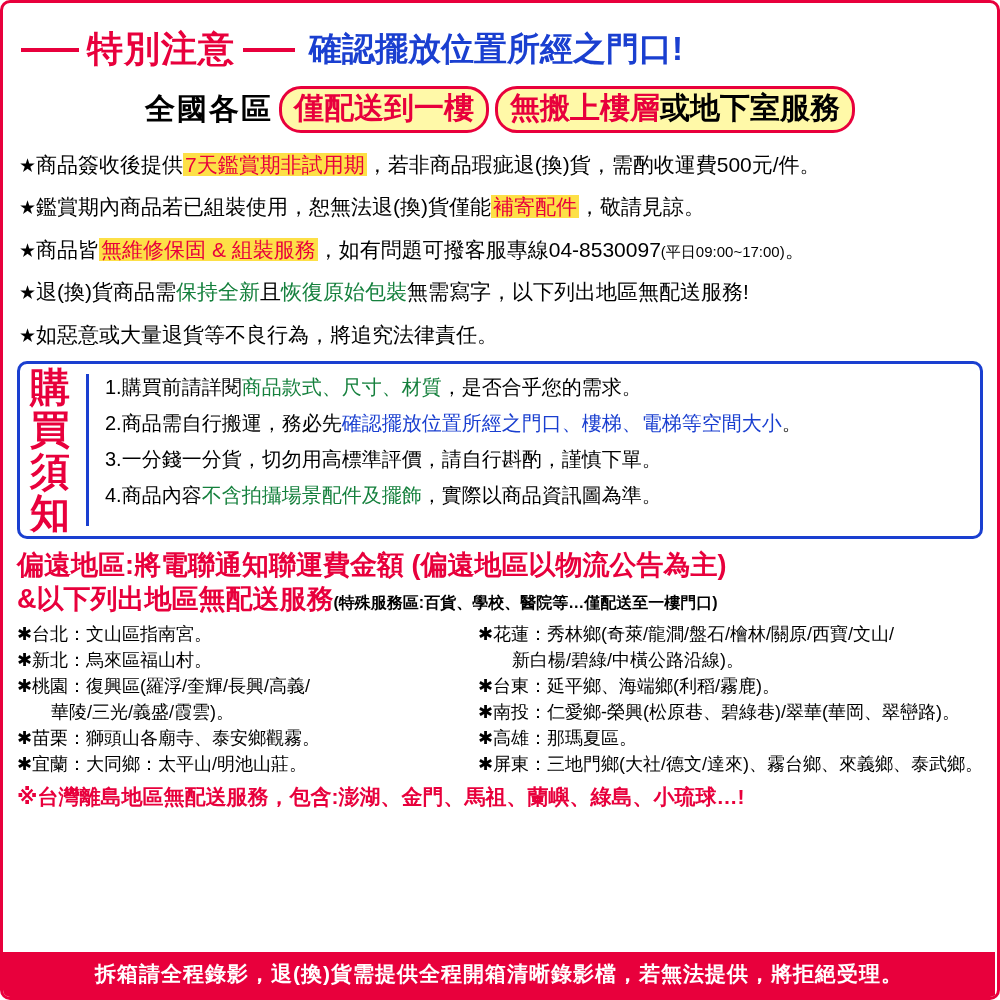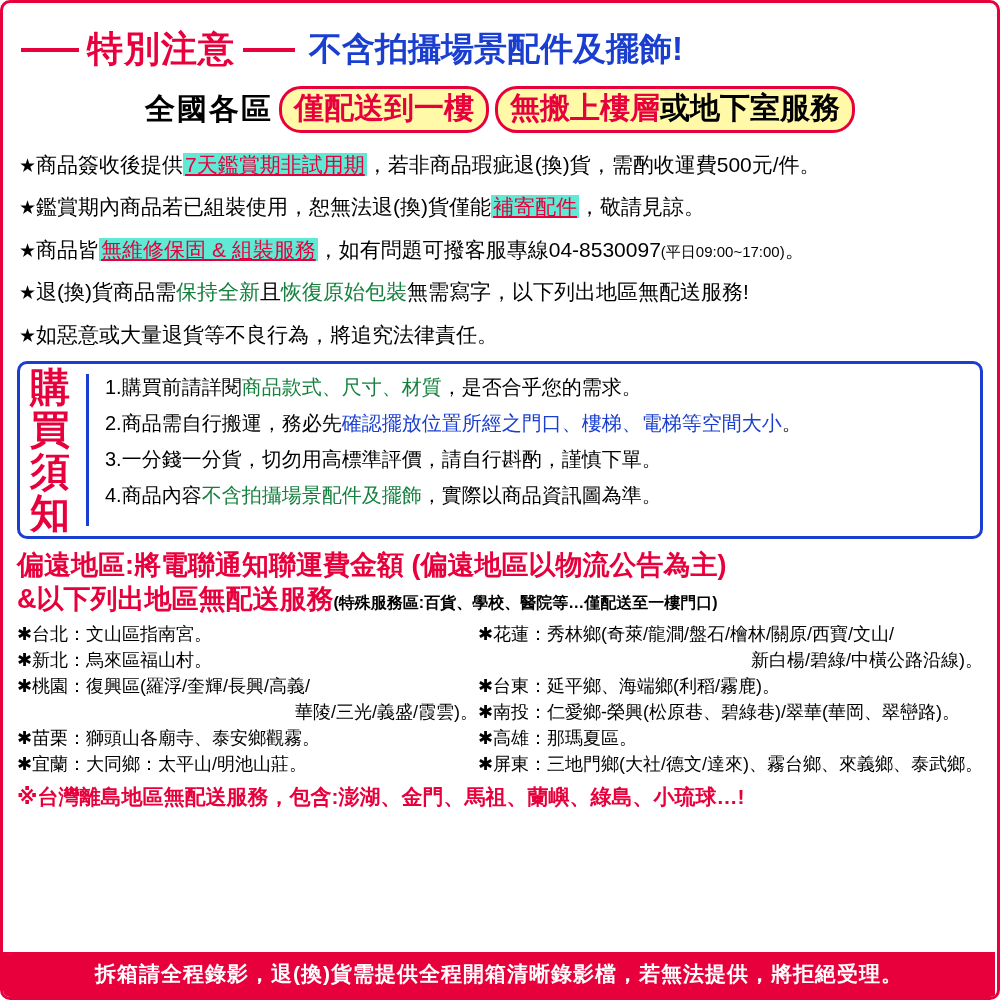--- a/index.html
+++ b/index.html
@@ -85,24 +85,23 @@
     margin: 16px 16px 6px 16px;
   }
   .bullet {
     font-size: 21px;
     line-height: 1.55;
     margin-bottom: 10px;
     white-space: nowrap;
   }
   .star { color: #000; font-size: 19px; }
   .hl-yellow {
-    background: #5eead4;
+    background: #fde047;
     color: #000;
     padding: 0 2px;
-    text-decoration: underline;
   }
   .hl-yellow.red { color: #e8003c; }
   .red { color: #15803d; }
   .small { font-size: 15px; }
 
   
   .notice {
     margin: 6px 14px 0 14px;
     border: 3px solid #1a3fd0;
     border-radius: 10px;
@@ -168,21 +167,21 @@
     margin-top: 4px;
   }
   .col {
     flex: 1 1 50%;
   }
   .col .row {
     font-size: 18px;
     line-height: 1.45;
     white-space: nowrap;
   }
-  .col .row.indent { padding-left: 34px; text-align: right; }
+  .col .row.indent { padding-left: 34px; }
 
   .island {
     margin: 6px 14px 0 14px;
     font-size: 21px;
     color: #e8003c;
     font-weight: bold;
     white-space: nowrap;
   }
 
   
@@ -200,21 +199,21 @@
 </style>
 </head>
 <body>
 
 <div class="page">
 
   <div class="hdr">
     <span class="rule"></span>
     <span class="attention">特別注意</span>
     <span class="rule2"></span>
-    <span class="right">不含拍攝場景配件及擺飾!</span>
+    <span class="right">確認擺放位置所經之門口!</span>
   </div>
 
   <div class="line2">
     <span class="plain">全國各區</span>
     <span class="pill">僅配送到一樓</span>
     <span class="pill mix"><span>無搬上樓層</span><span class="blk">或地下室服務</span></span>
   </div>
 
   <div class="bullets">
 

